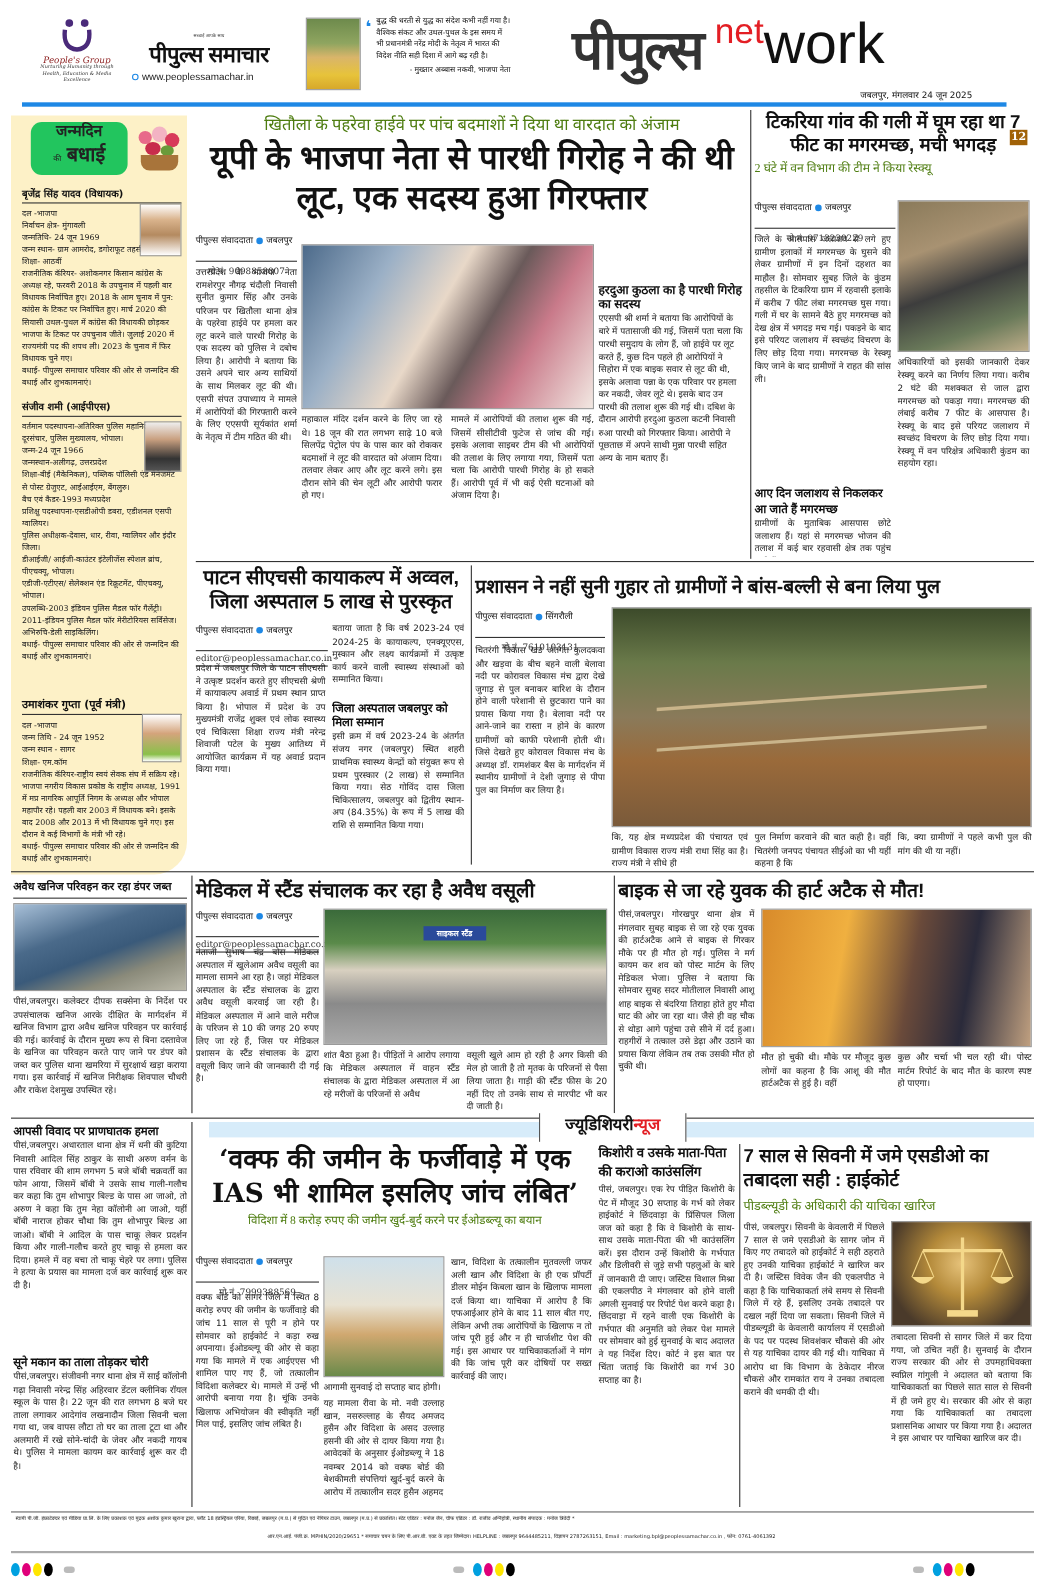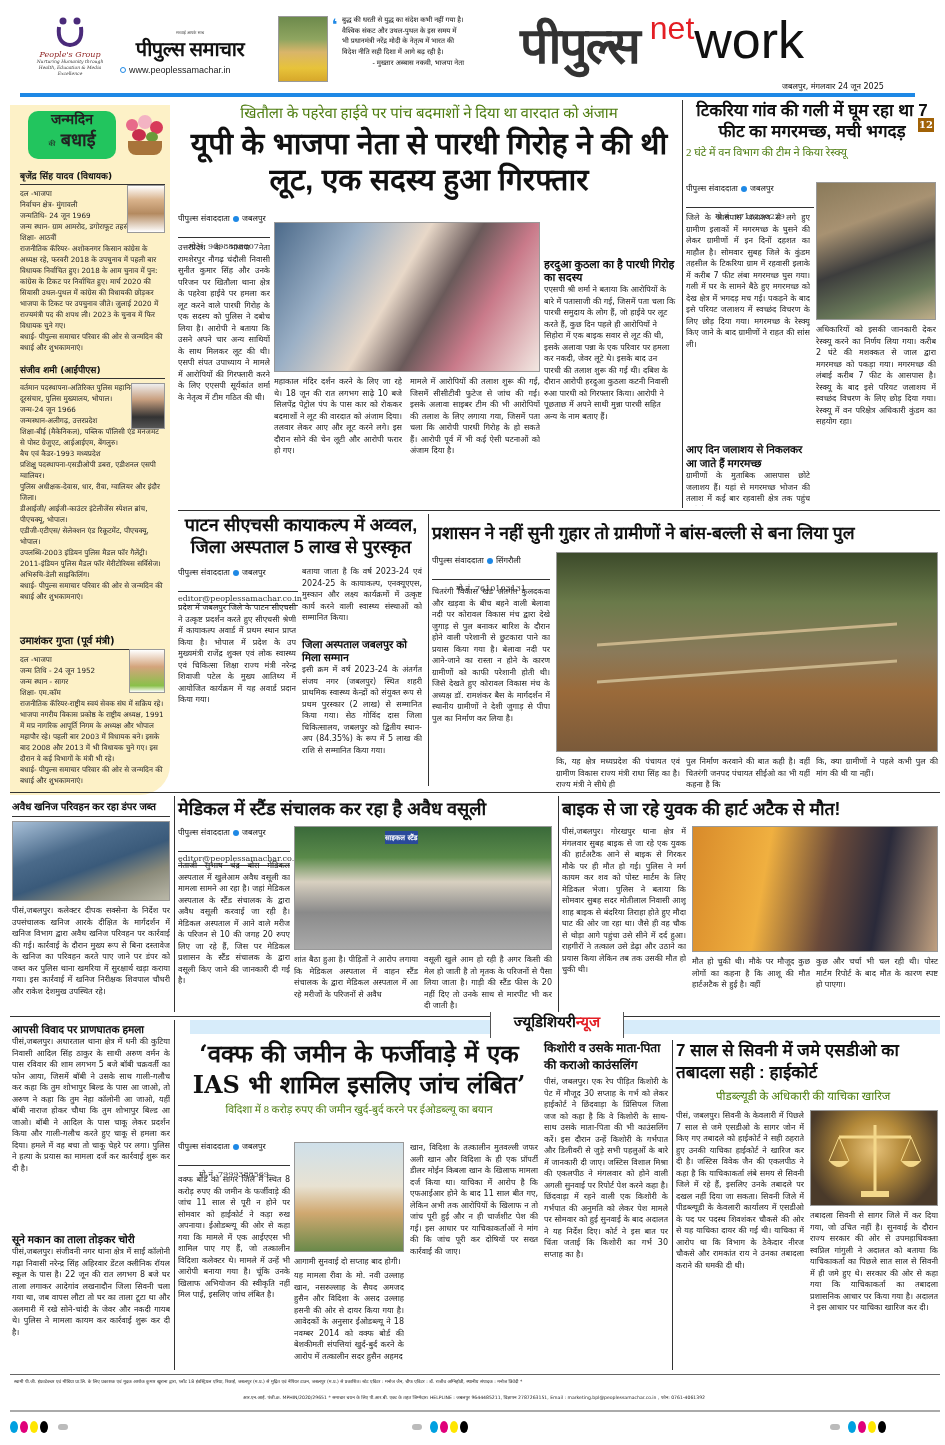--- a/index.html
+++ b/index.html
@@ -182,21 +182,21 @@
 <div class="vline" style="left:174px;top:796px;height:216px;"></div>
 
 <div class="abs" style="left:178px;top:798px;width:376px;height:214px;">
   <div class="hl" style="font-size:18px;line-height:22px;white-space:nowrap;">मेडिकल में स्टैंड संचालक कर रहा है अवैध वसूली</div>
   <div class="abs" style="left:0;top:28px;width:112px;">
     <div class="by"><span>पीपुल्स संवाददाता</span><span class="dot"></span><span>जबलपुर</span></div>
     <div class="mob" style="border-bottom:1px solid #333;padding-bottom:2px;">editor@peoplessamachar.co.in</div>
   </div>
   <div class="abs txt" style="left:0;top:62px;width:112px;height:150px;">नेताजी सुभाष चंद्र बोस मेडिकल अस्पताल में खुलेआम अवैध वसूली का मामला सामने आ रहा है। जहां मेडिकल अस्पताल के स्टैंड संचालक के द्वारा अवैध वसूली करवाई जा रही है। मेडिकल अस्पताल में आने वाले मरीज के परिजन से 10 की जगह 20 रुपए लिए जा रहे हैं, जिस पर मेडिकल प्रशासन के स्टैंड संचालक के द्वारा वसूली किए जाने की जानकारी दी गई है।</div>
   <div class="abs photo" style="left:116px;top:28px;width:258px;height:124px;background:linear-gradient(180deg,#3a6a3a 0%,#5a8a4a 25%,#d8d0c0 45%,#8a8a8a 70%,#aaa 100%);">
-    <div style="position:absolute;left:90px;top:4px;background:#2a4a9a;color:#fff;font-size:7px;font-weight:bold;padding:2px 0;">साइकल स्टैंड</div>
+    <div style="position:absolute;left:90px;top:15px;background:#2a4a9a;color:#fff;font-size:7px;font-weight:bold;padding:2px 12px;">साइकल स्टैंड</div>
   </div>
   <div class="abs txt" style="left:116px;top:156px;width:124px;height:56px;">शांत बैठा हुआ है। पीड़ितों ने आरोप लगाया कि मेडिकल अस्पताल में वाहन स्टैंड संचालक के द्वारा मेडिकल अस्पताल में आ रहे मरीजों के परिजनों से अवैध</div>
   <div class="abs txt" style="left:246px;top:156px;width:128px;height:56px;">वसूली खुले आम हो रही है अगर किसी की मेल हो जाती है तो मृतक के परिजनों से पैसा लिया जाता है। गाड़ी की स्टैंड फीस के 20 नहीं दिए तो उनके साथ से मारपीट भी कर दी जाती है।</div>
 </div>
 <div class="vline" style="left:558px;top:796px;height:216px;"></div>
 
 <div class="abs" style="left:562px;top:798px;width:378px;height:214px;">
   <div class="hl" style="font-size:17.5px;line-height:22px;white-space:nowrap;">बाइक से जा रहे युवक की हार्ट अटैक से मौत!</div>
   <div class="abs txt" style="left:0;top:28px;width:124px;height:184px;">पीसं,जबलपुर। गोरखपुर थाना क्षेत्र में मंगलवार सुबह बाइक से जा रहे एक युवक की हार्टअटैक आने से बाइक से गिरकर मौके पर ही मौत हो गई। पुलिस ने मर्ग कायम कर शव को पोस्ट मार्टम के लिए मेडिकल भेजा। पुलिस ने बताया कि सोमवार सुबह सदर मोतीलाल निवासी आशू शाह बाइक से बंदरिया तिराहा होते हुए मौदा घाट की ओर जा रहा था। जैसे ही वह चौक से थोड़ा आगे पहुंचा उसे सीने में दर्द हुआ। राहगीरों ने तत्काल उसे डेढ़ा और उठाने का प्रयास किया लेकिन तब तक उसकी मौत हो चुकी थी।</div>
   <div class="abs photo" style="left:130px;top:28px;width:246px;height:126px;background:linear-gradient(100deg,#d88a2a 0%,#f0b040 30%,#6a4a3a 55%,#2a2a3a 75%,#c0a080 100%);"></div>
@@ -236,21 +236,21 @@
 </div>
 
 <div class="abs" style="left:544px;top:1040px;width:124px;height:330px;">
   <div class="hl" style="font-size:12px;line-height:17px;">किशोरी व उसके माता-पिता की कराओ काउंसलिंग</div>
   <div class="txt" style="margin-top:2px;height:270px;">पीसं, जबलपुर। एक रेप पीड़ित किशोरी के पेट में मौजूद 30 सप्ताह के गर्भ को लेकर हाईकोर्ट ने छिंदवाड़ा के प्रिंसिपल जिला जज को कहा है कि वे किशोरी के साथ-साथ उसके माता-पिता की भी काउंसलिंग करें। इस दौरान उन्हें किशोरी के गर्भपात और डिलीवरी से जुड़े सभी पहलुओं के बारे में जानकारी दी जाए। जस्टिस विशाल मिश्रा की एकलपीठ ने मंगलवार को होने वाली अगली सुनवाई पर रिपोर्ट पेश करने कहा है। छिंदवाड़ा में रहने वाली एक किशोरी के गर्भपात की अनुमति को लेकर पेश मामले पर सोमवार को हुई सुनवाई के बाद अदालत ने यह निर्देश दिए। कोर्ट ने इस बात पर चिंता जताई कि किशोरी का गर्भ 30 सप्ताह का है।</div>
 </div>
 <div class="vline" style="left:672px;top:1040px;height:330px;"></div>
 
 <div class="abs" style="left:676px;top:1040px;width:264px;height:330px;">
   <div class="hl" style="font-size:17px;line-height:22px;">7 साल से सिवनी में जमे एसडीओ का तबादला सही : हाईकोर्ट</div>
-  <div class="sub" style="font-size:11.5px;margin-top:4px;margin-left:40px;">पीडब्ल्यूडी के अधिकारी की याचिका खारिज</div>
+  <div class="sub" style="font-size:11.5px;margin-top:4px;">पीडब्ल्यूडी के अधिकारी की याचिका खारिज</div>
   <div class="abs txt" style="left:0;top:70px;width:128px;height:258px;">पीसं, जबलपुर। सिवनी के केवलारी में पिछले 7 साल से जमे एसडीओ के सागर जोन में किए गए तबादले को हाईकोर्ट ने सही ठहराते हुए उनकी याचिका हाईकोर्ट ने खारिज कर दी है। जस्टिस विवेक जैन की एकलपीठ ने कहा है कि याचिकाकर्ता लंबे समय से सिवनी जिले में रहे हैं, इसलिए उनके तबादले पर दखल नहीं दिया जा सकता। सिवनी जिले में पीडब्ल्यूडी के केवलारी कार्यालय में एसडीओ के पद पर पदस्थ शिवशंकर चौकसे की ओर से यह याचिका दायर की गई थी। याचिका में आरोप था कि विभाग के ठेकेदार नीरज चौकसे और रामकांत राय ने उनका तबादला कराने की धमकी दी थी।</div>
   <div class="abs photo" style="left:134px;top:70px;width:128px;height:96px;background:radial-gradient(circle at 50% 40%,#e6c27a 0%,#b48a3a 35%,#4a3a2a 80%);">
     <svg width="128" height="96" viewBox="0 0 128 96">
       <line x1="64" y1="14" x2="64" y2="80" stroke="#f4d88a" stroke-width="3"></line>
       <line x1="28" y1="26" x2="100" y2="26" stroke="#f4d88a" stroke-width="3"></line>
       <path d="M18 50 Q28 62 38 50 Z" fill="#f4d88a"></path>
         <path d="M90 50 Q100 62 110 50 Z" fill="#f4d88a"></path>
       <line x1="28" y1="26" x2="18" y2="50" stroke="#f4d88a"></line>
         <line x1="28" y1="26" x2="38" y2="50" stroke="#f4d88a"></line>
       <line x1="100" y1="26" x2="90" y2="50" stroke="#f4d88a"></line>

